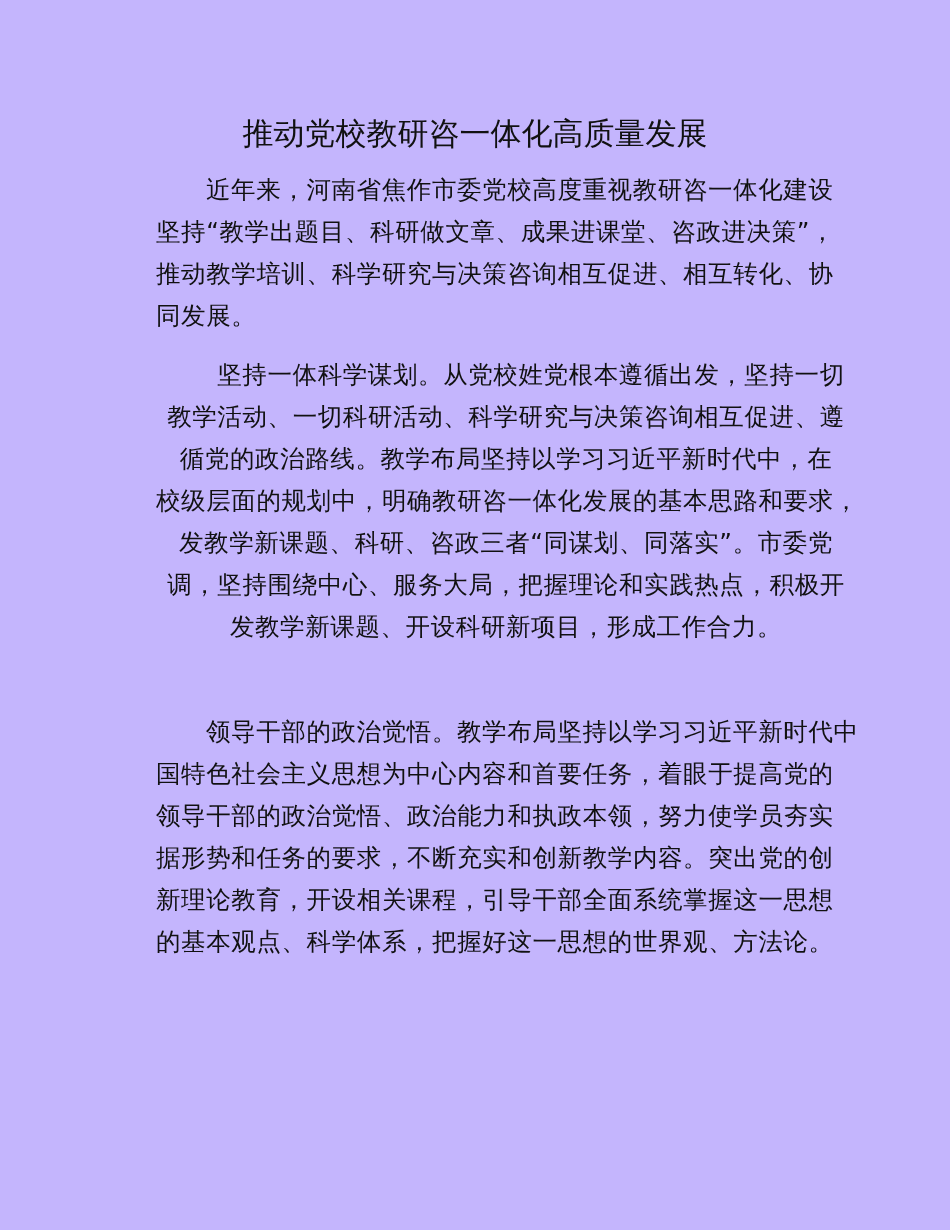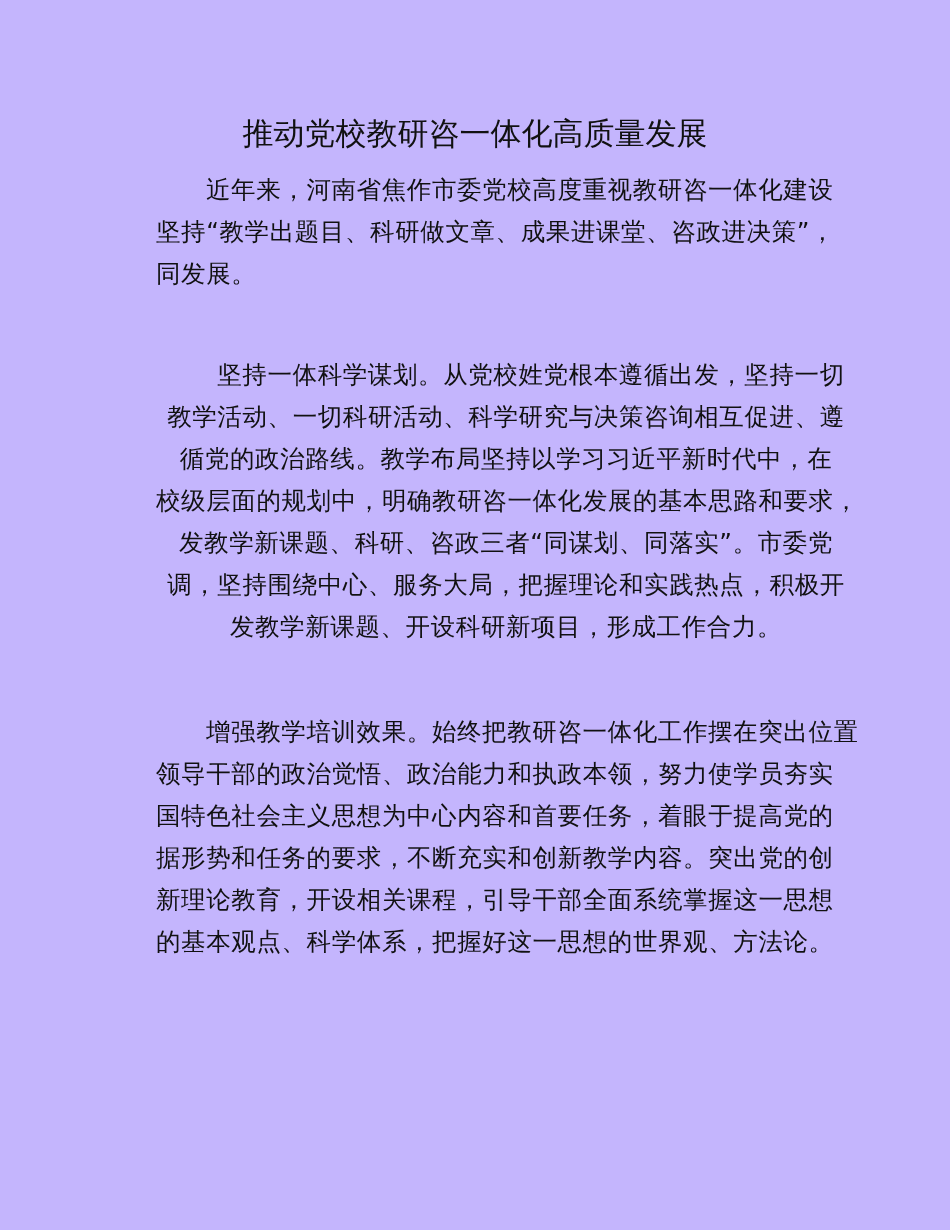--- a/index.html
+++ b/index.html
@@ -56,35 +56,36 @@
 </head>
 <body>
 
 <div class="page">
 
   <div class="title">推动党校教研咨一体化高质量发展</div>
 
   <div class="para" id="p1">
     <span class="line indent">近年来，河南省焦作市委党校高度重视教研咨一体化建设</span>
     <span class="line">坚持“教学出题目、科研做文章、成果进课堂、咨政进决策”，</span>
+    <span class="line">推动教学培训、科学研究与决策咨询相互促进、相互转化、协</span>
     <span class="line">同发展。</span>
   </div>
 
   <div class="para" id="p2">
     <span class="line indent">坚持一体科学谋划。从党校姓党根本遵循出发，坚持一切</span>
     <span class="line">教学活动、一切科研活动、科学研究与决策咨询相互促进、遵</span>
     <span class="line">循党的政治路线。教学布局坚持以学习习近平新时代中，在</span>
     <span class="line">校级层面的规划中，明确教研咨一体化发展的基本思路和要求，</span>
     <span class="line">发教学新课题、科研、咨政三者“同谋划、同落实”。市委党</span>
     <span class="line">调，坚持围绕中心、服务大局，把握理论和实践热点，积极开</span>
     <span class="line">发教学新课题、开设科研新项目，形成工作合力。</span>
   </div>
 
   <div class="para" id="p3">
-    <span class="line indent">增强教学培训效果。始终把教研咨一体化工作摆在突出位置</span>
+    <span class="line indent">领导干部的政治觉悟。教学布局坚持以学习习近平新时代中</span>
+    <span class="line">国特色社会主义思想为中心内容和首要任务，着眼于提高党的</span>
     <span class="line">领导干部的政治觉悟、政治能力和执政本领，努力使学员夯实</span>
-    <span class="line">国特色社会主义思想为中心内容和首要任务，着眼于提高党的</span>
     <span class="line">据形势和任务的要求，不断充实和创新教学内容。突出党的创</span>
     <span class="line">新理论教育，开设相关课程，引导干部全面系统掌握这一思想</span>
     <span class="line">的基本观点、科学体系，把握好这一思想的世界观、方法论。</span>
   </div>
 
 </div>
 
 </body></html>

